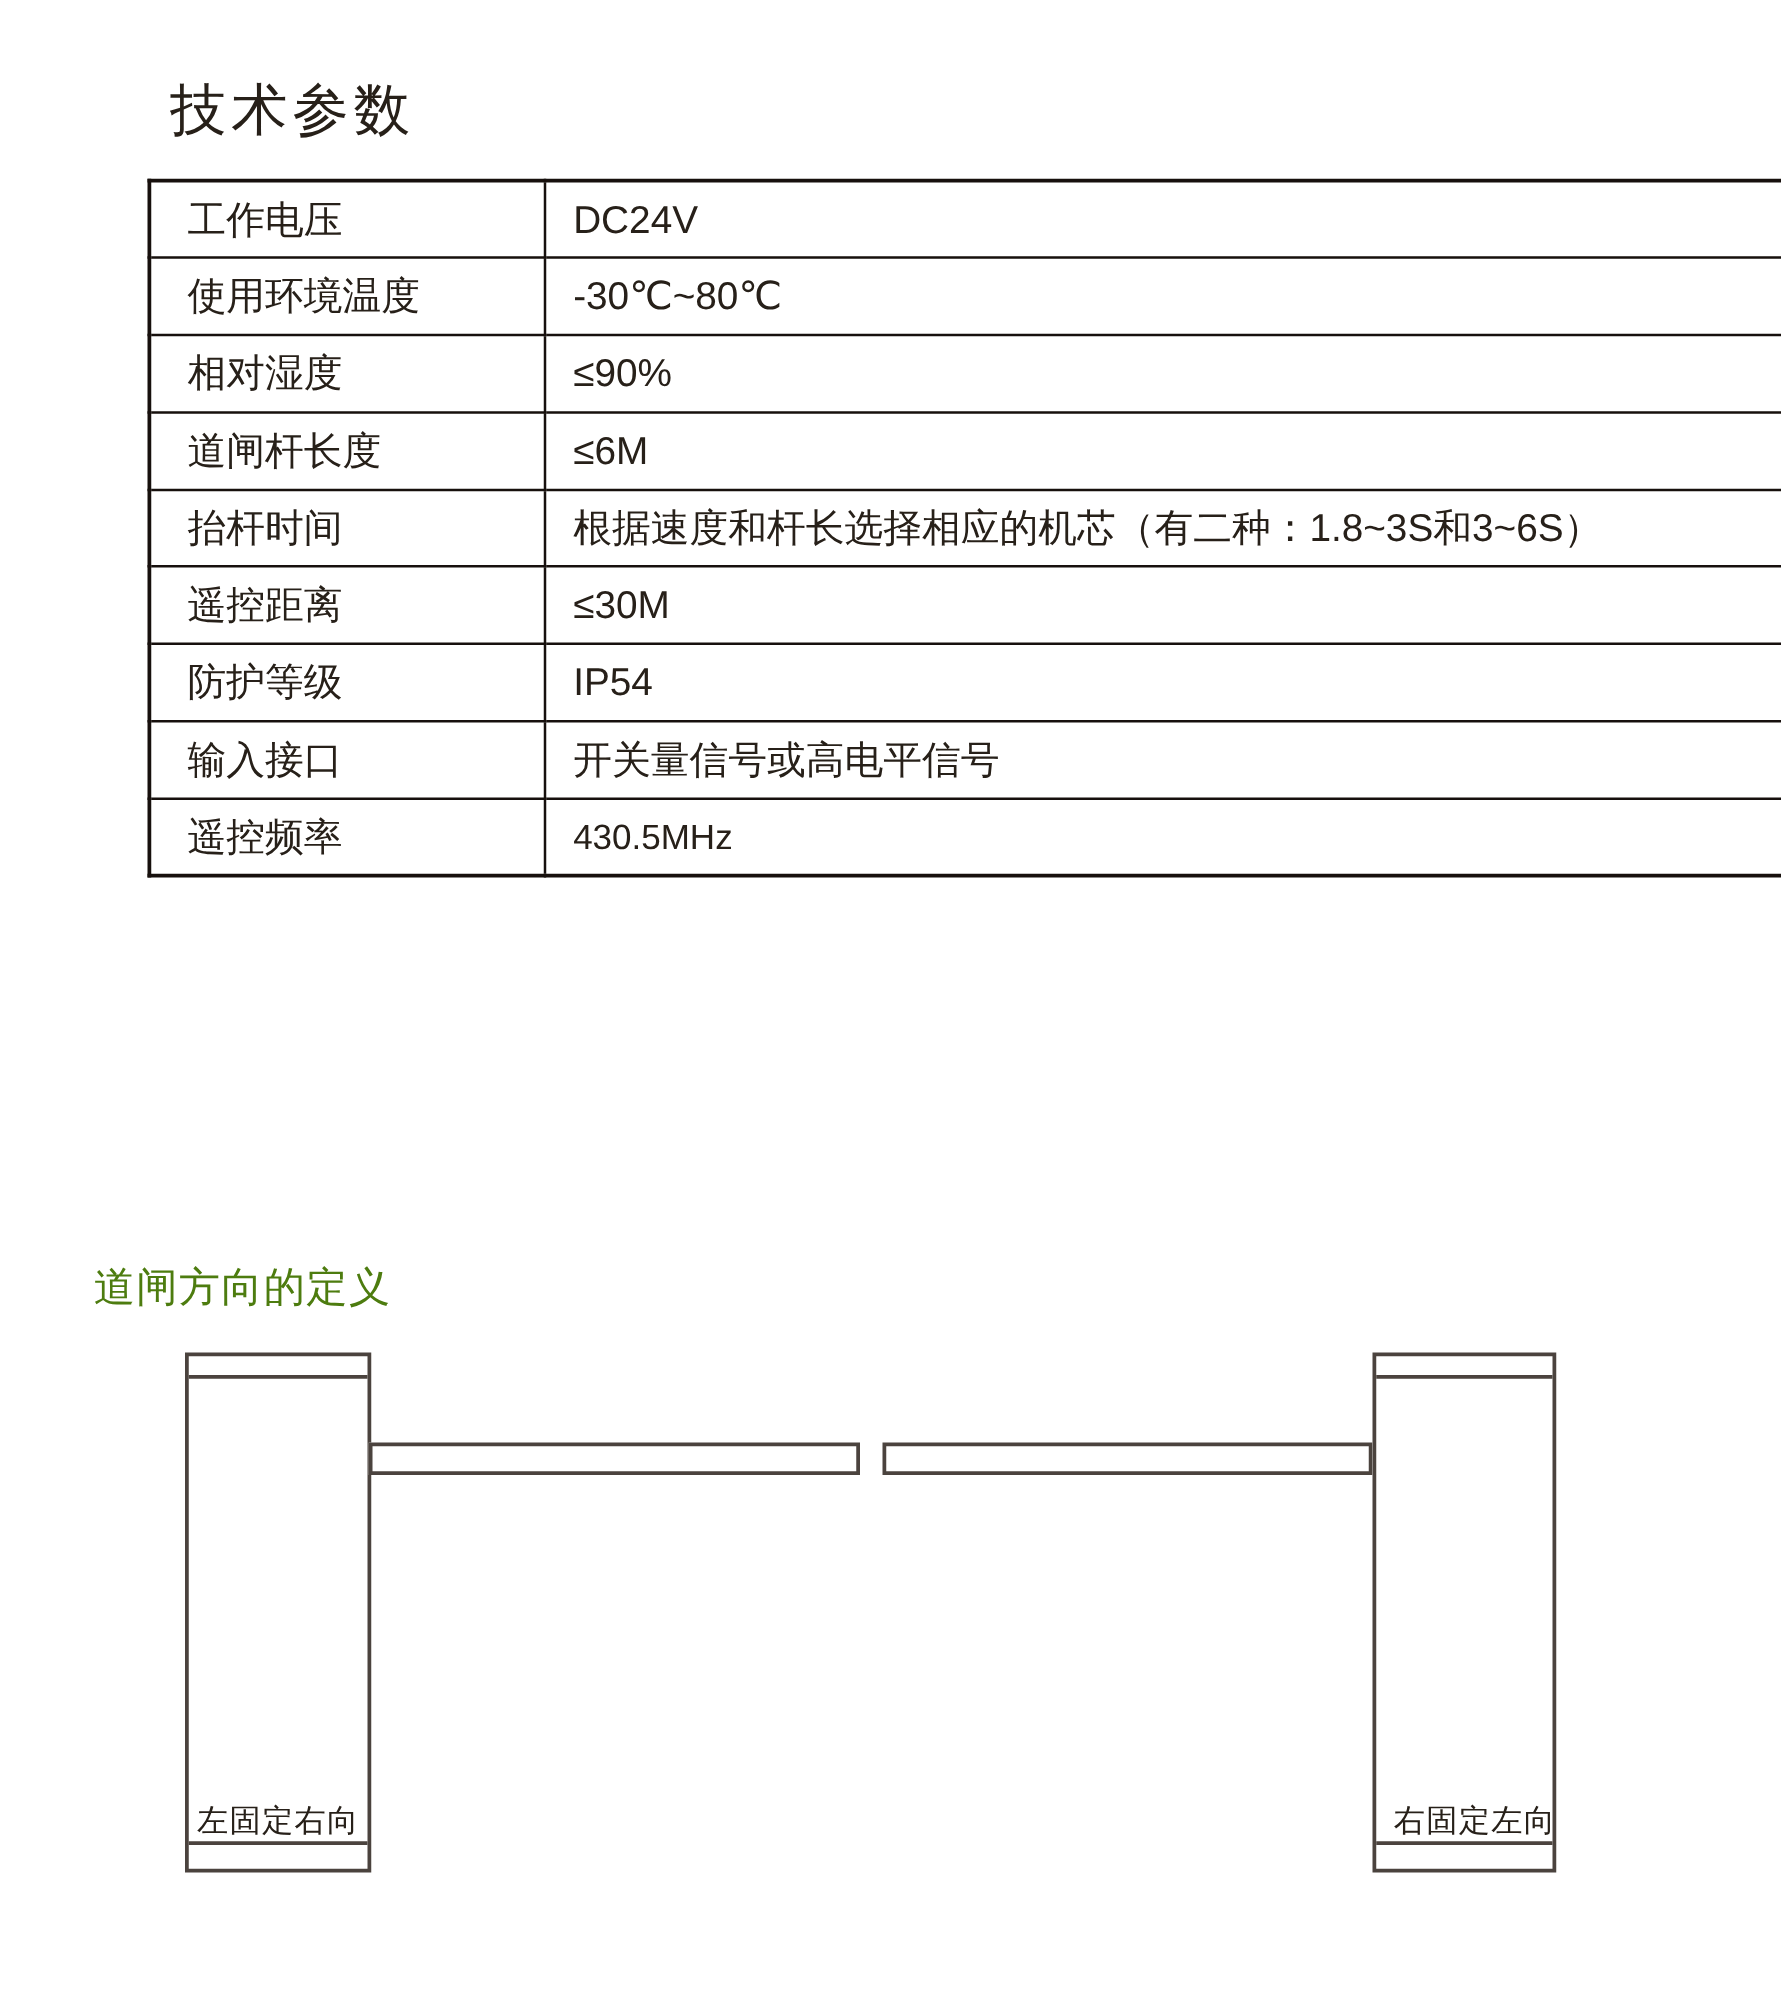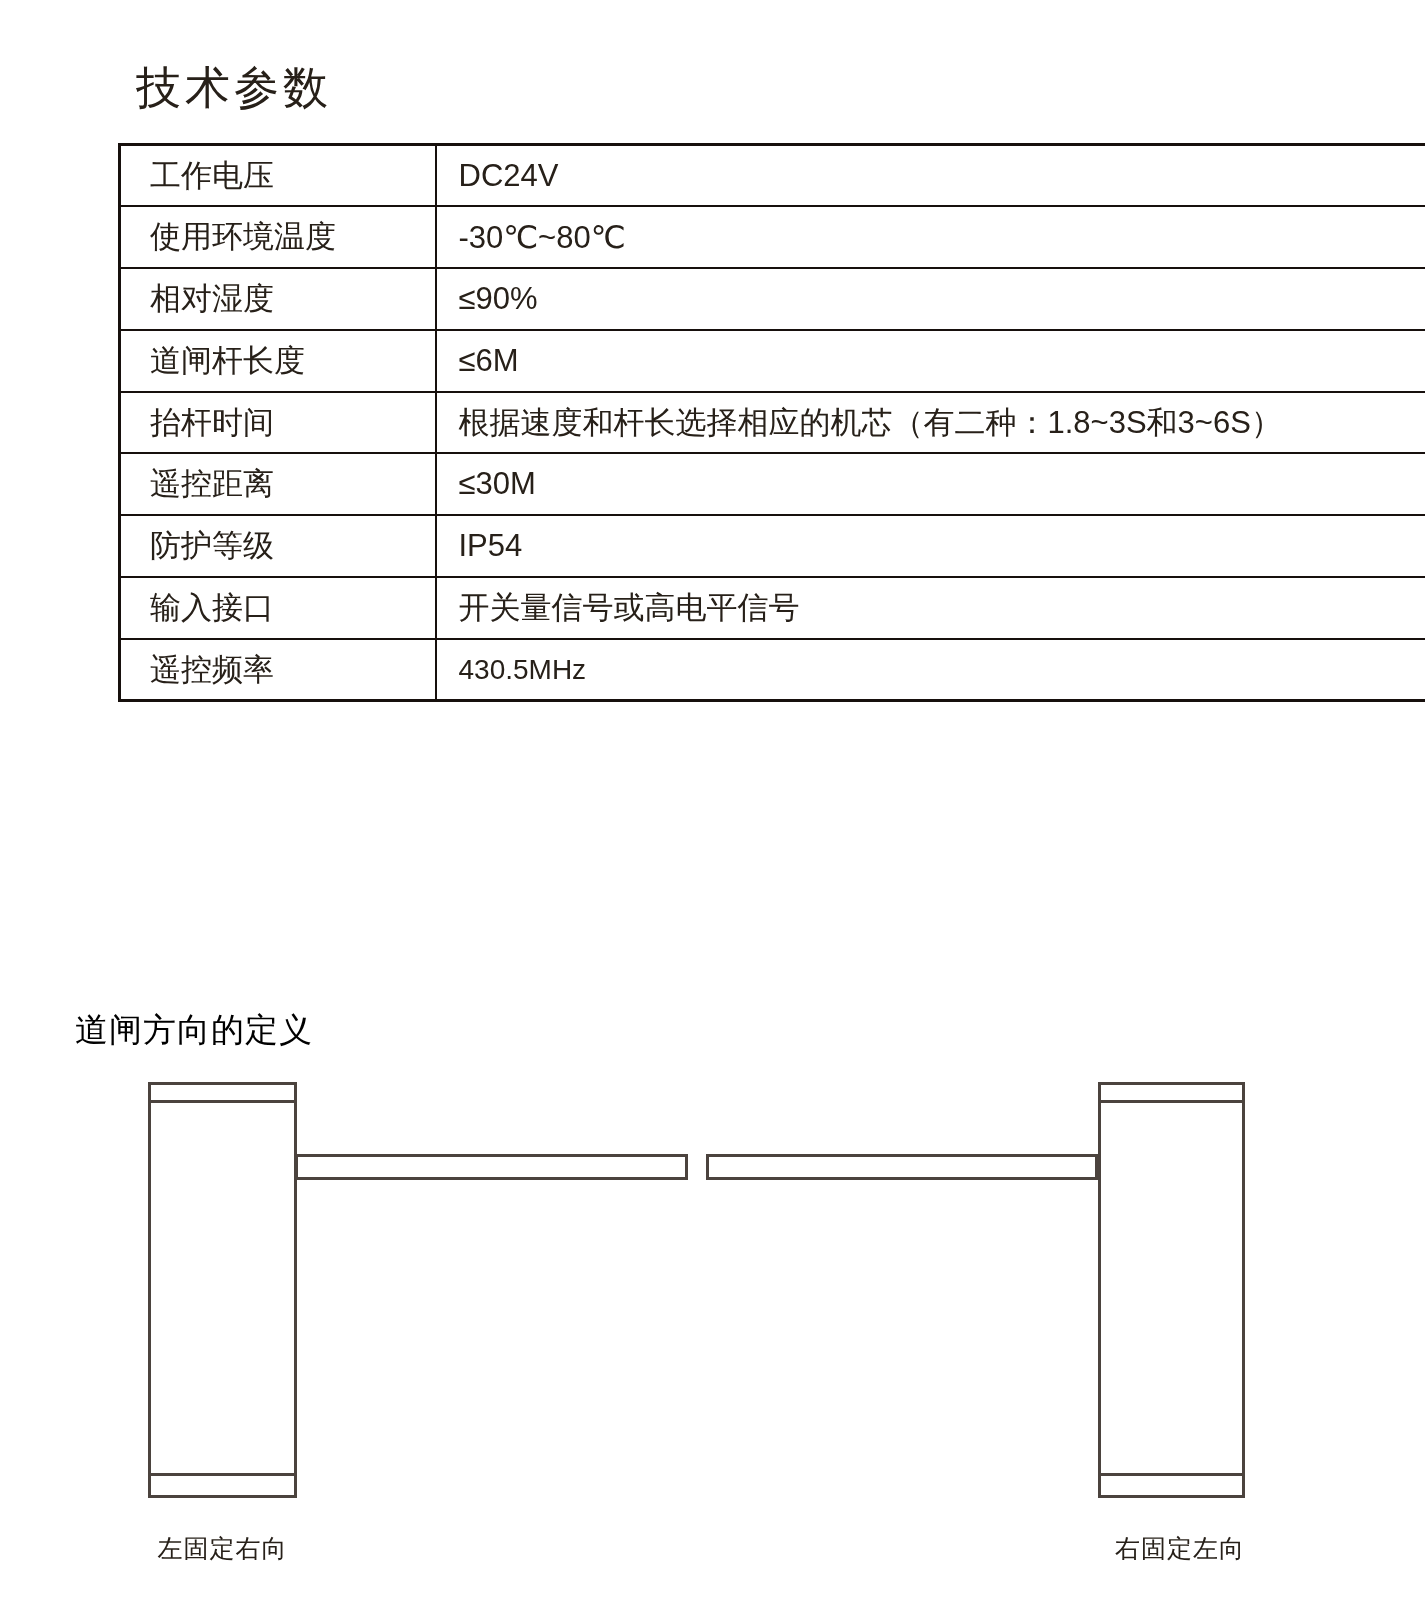--- a/index.html
+++ b/index.html
@@ -52,21 +52,21 @@
     font-size: 28px;
   }
 
   
   .section-heading {
     position: absolute;
     left: 75px; top: 1008px;
     font-size: 33px;
     font-weight: 500;
     letter-spacing: 1px;
-    color: #000000;
+    color: #4d7c0f;
   }
 
   
   .gate-cabinet {
     position: absolute;
     top: 1082px;
     height: 416px;
     border: 3px solid #4b433e;
     background: #ffffff;
   }
@@ -85,21 +85,21 @@
     top: 1154px;
     height: 26px;
     border: 3px solid #4b433e;
     background: #ffffff;
   }
   .gate-arm-left  { left: 295px; width: 393px; }
   .gate-arm-right { left: 706px; width: 392px; }
 
   .gate-label {
     position: absolute;
-    top: 1532px;
+    top: 1440px;
     font-size: 25px;
     letter-spacing: 1px;
     color: #272019;
   }
   .gate-label-left  { left: 148px;  width: 149px; text-align: center; }
   .gate-label-right { left: 1098px; width: 147px; text-align: right; }
 </style>
 </head>
 <body>
 

